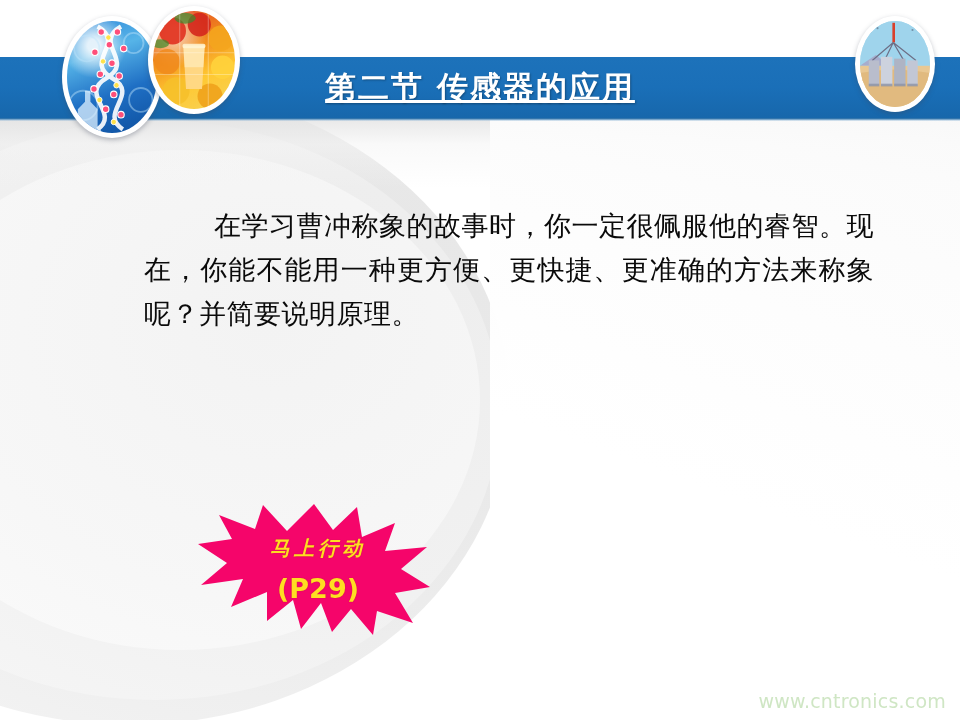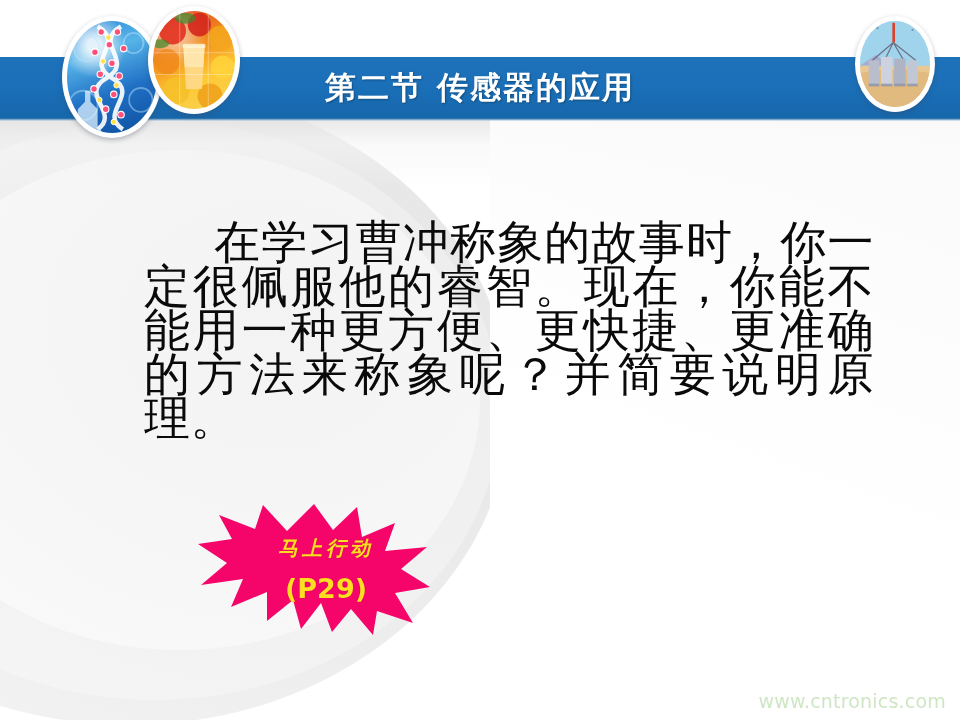--- a/index.html
+++ b/index.html
@@ -82,20 +82,21 @@
     justify-content: center;
     box-sizing: border-box;
     color: #ffffff;
     font-family: "DejaVu Sans", "Liberation Sans", sans-serif;
     font-weight: bold;
     font-size: 31px;
     letter-spacing: 2px;
     text-shadow: 1px 1px 2px rgba(0,0,0,.30);
     z-index: 5;
     white-space: nowrap;
+    text-decoration: underline;
   }
 
   
   .bubble {
     position: absolute;
     border-radius: 50%;
     background: #ffffff;
     box-shadow: 0 2px 5px rgba(60,70,90,.35);
     overflow: hidden;
     z-index: 6;
@@ -128,45 +129,45 @@
   .bubble-silo .inner {
     background: linear-gradient(180deg,#9cd3ea 0%, #bfe3f2 44%, #e6c291 52%, #eed3a3 100%);
   }
 
   .vec { position:absolute; inset:0; width:100%; height:100%; display:block; }
 
   
   .body-text {
     position: absolute;
     left: 144px;
-    top: 220px;
+    top: 204px;
     width: 730px;
     z-index: 4;
     color: #0a0a0a;
     font-family: "DejaVu Serif", "Liberation Serif", serif;
-    font-size: 46px;
+    font-size: 27px;
     line-height: 44px;
     text-align: justify;
     text-indent: 70px;
     letter-spacing: .5px;
   }
 
   
   .starburst {
     position: absolute;
     left: 197px;
     top: 503px;
     width: 234px;
     height: 132px;
     z-index: 7;
   }
   .starburst svg { position:absolute; inset:0; width:100%; height:100%; }
   .star-label {
     position: absolute;
-    left: 12px; top: 0; width: 100%; height: 100%;
+    left: 4px; top: 0; width: 100%; height: 100%;
     display: flex;
     flex-direction: column;
     align-items: center;
     justify-content: center;
     gap: 1px;
     pointer-events: none;
   }
   .star-line1 {
     color: #ffdd22;
     font-family: "DejaVu Sans", "Liberation Sans", sans-serif;

